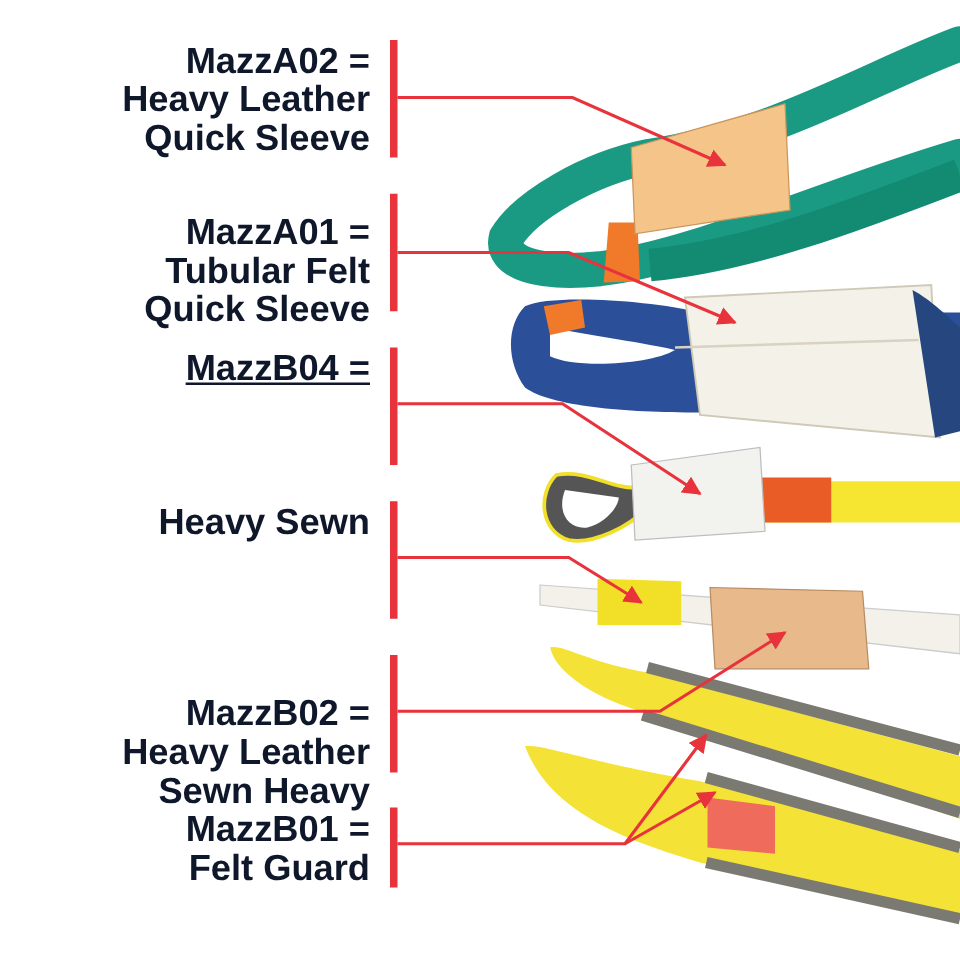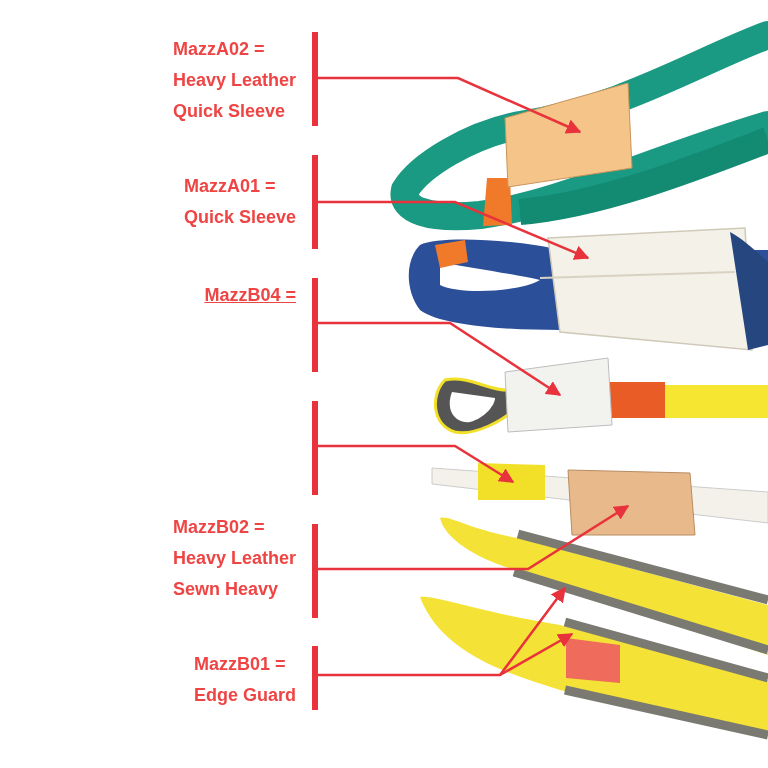--- a/index.html
+++ b/index.html
@@ -1,49 +1,51 @@
 <!DOCTYPE html>
 <html><head>
 <meta charset="utf-8">
 <style>
   html, body { margin: 0; padding: 0; background: #ffffff; }
   body { width: 768px; height: 768px; position: relative; overflow: hidden; font-family: "Liberation Sans", sans-serif; }
   .label {
-    position: absolute; right: 472px; 
-    font-weight: bold; font-size: 18px; line-height: 31px; color: #ef4444;
+    position: absolute; right: 472px; text-align: right;
+    font-weight: bold; font-size: 29px; line-height: 31px; color: #0f172a;
     white-space: nowrap;
   }
   .label span { display: block; }
   svg.art { position: absolute; left: 0; top: 0; }
 </style>
 </head>
 <body>
 
 <div class="label" style="top:34px;">
   <span>MazzA02 =</span>
   <span>Heavy Leather</span>
   <span>Quick Sleeve</span>
 </div>
 <div class="label" style="top:171px;">
   <span>MazzA01 =</span>
+  <span>Tubular Felt</span>
   <span>Quick Sleeve</span>
 </div>
 <div class="label" style="top:280px;text-decoration:underline;">
   <span>MazzB04 =</span>
 </div>
 <div class="label" style="top:403px;">
+  <span>Heavy Sewn</span>
 </div>
-<div class="label" style="top:512px;">
+<div class="label" style="top:556px;">
   <span>MazzB02 =</span>
   <span>Heavy Leather</span>
   <span>Sewn Heavy</span>
 </div>
 <div class="label" style="top:649px;">
   <span>MazzB01 =</span>
-  <span>Edge Guard</span>
+  <span>Felt Guard</span>
 </div>
 
 <svg class="art" width="768" height="768" viewBox="0 0 768 768">
   <defs>
     <marker id="arrow" viewBox="0 0 10 10" refX="9" refY="5" markerWidth="6" markerHeight="6" orient="auto">
       <path d="M0,0 L10,5 L0,10 z" fill="#e8333c"></path>
     </marker>
   </defs>
 
   <g>

